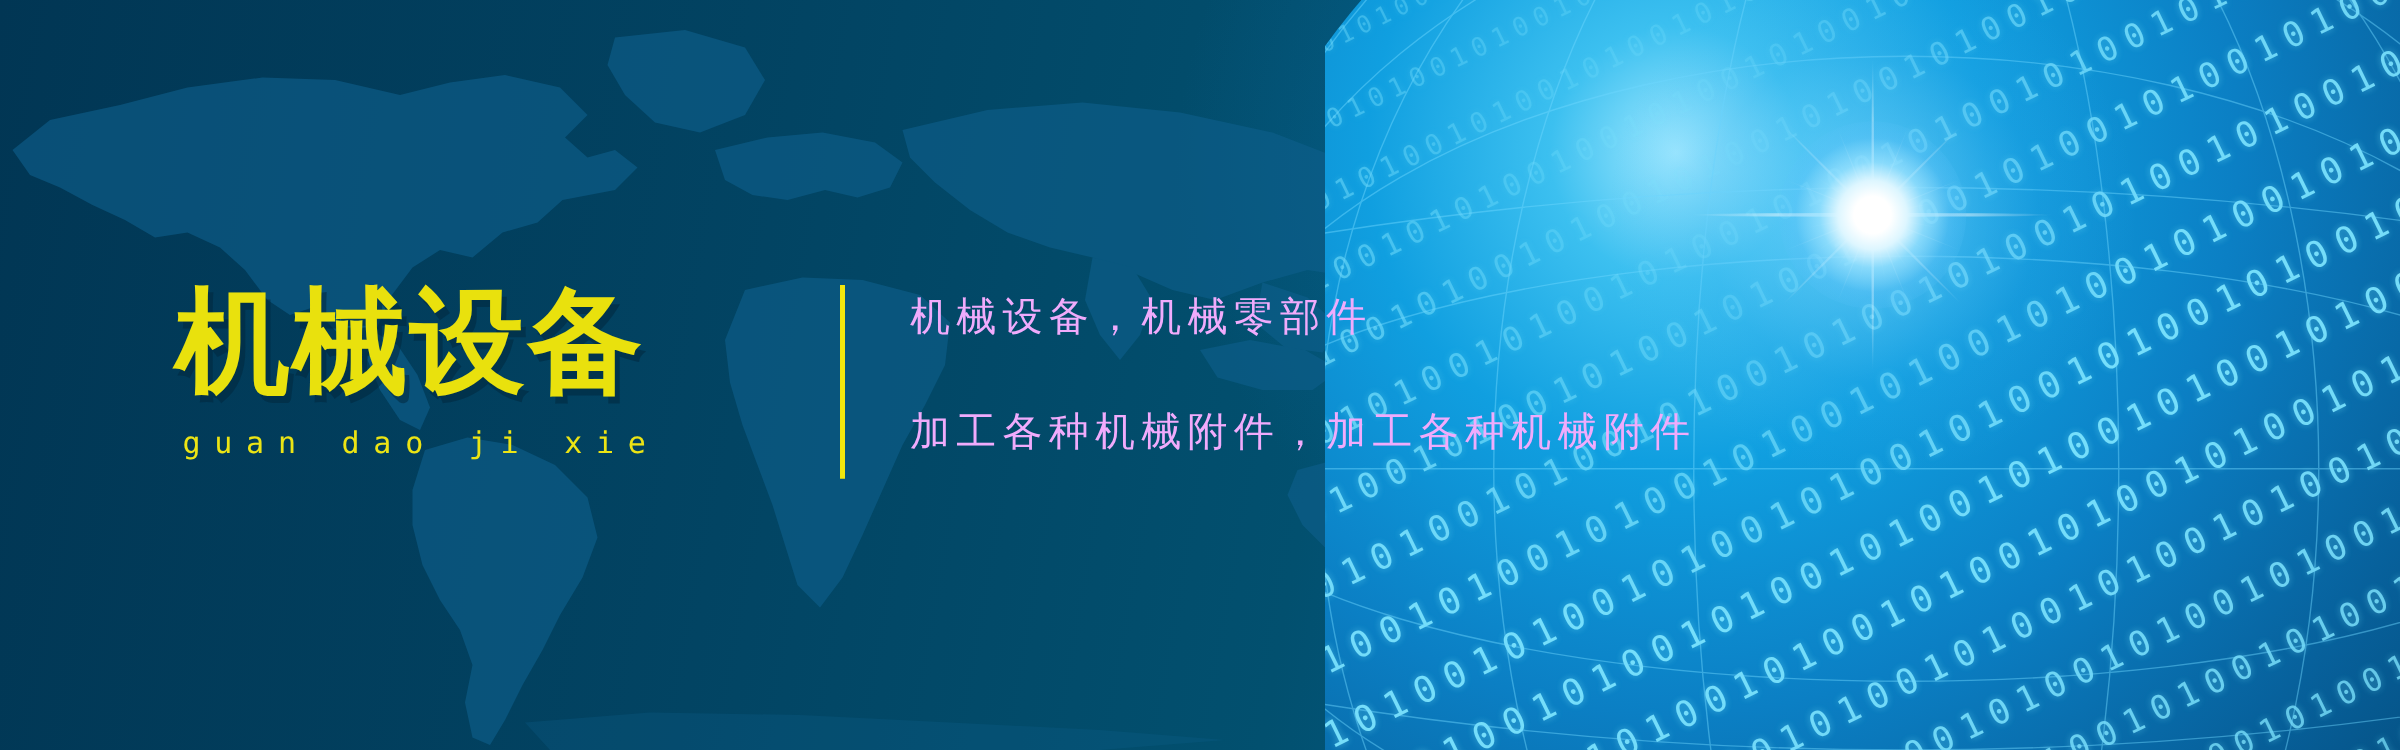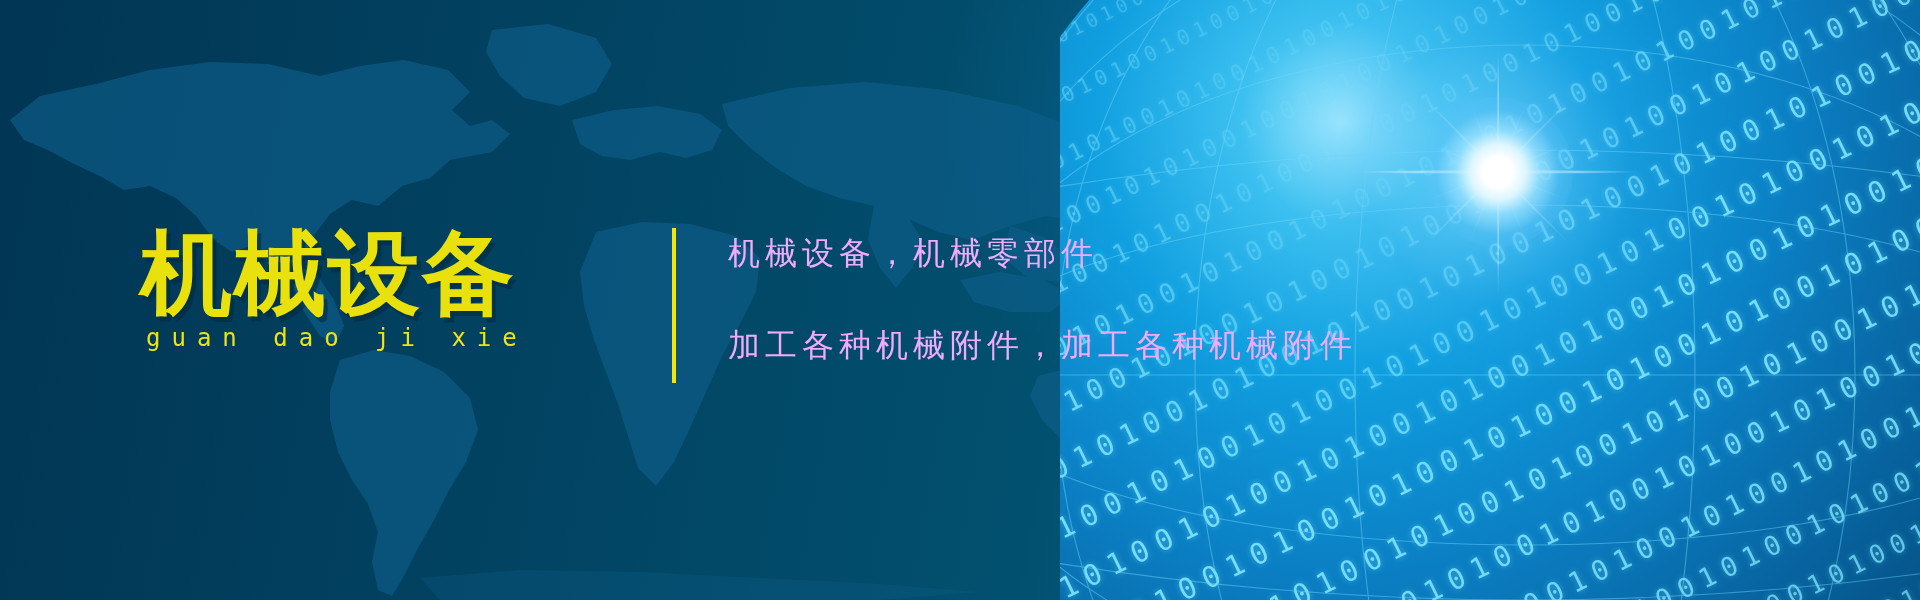--- a/index.html
+++ b/index.html
@@ -102,21 +102,21 @@
     font-family:"DejaVu Sans","Liberation Sans",sans-serif;
     font-size:92px;
     font-weight:700;
     line-height:1;
     color:#e9e10d;
     letter-spacing:2px;
     text-shadow:4px 5px 0 rgba(1,40,62,.55);
     white-space:nowrap;
   }
   .logo-pinyin{
-    margin-top:4px;
+    margin-top:20px;
     margin-left:6px;
     font-family:"DejaVu Sans Mono","Liberation Mono",monospace;
     font-size:24px;
     color:#ece414;
     letter-spacing:11px;
     white-space:nowrap;
   }
 
   .divider{
     position:absolute;

